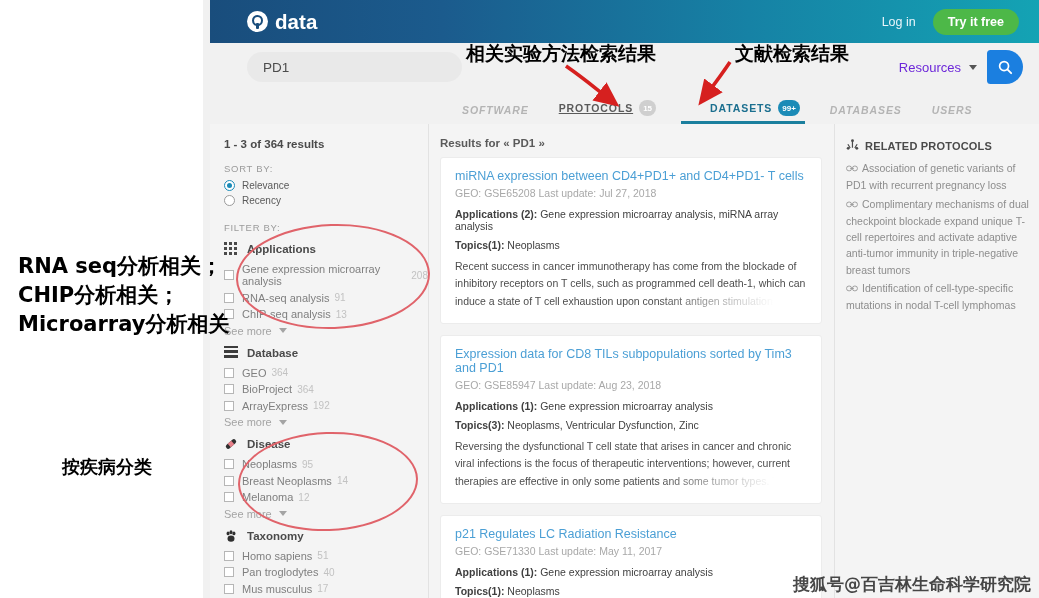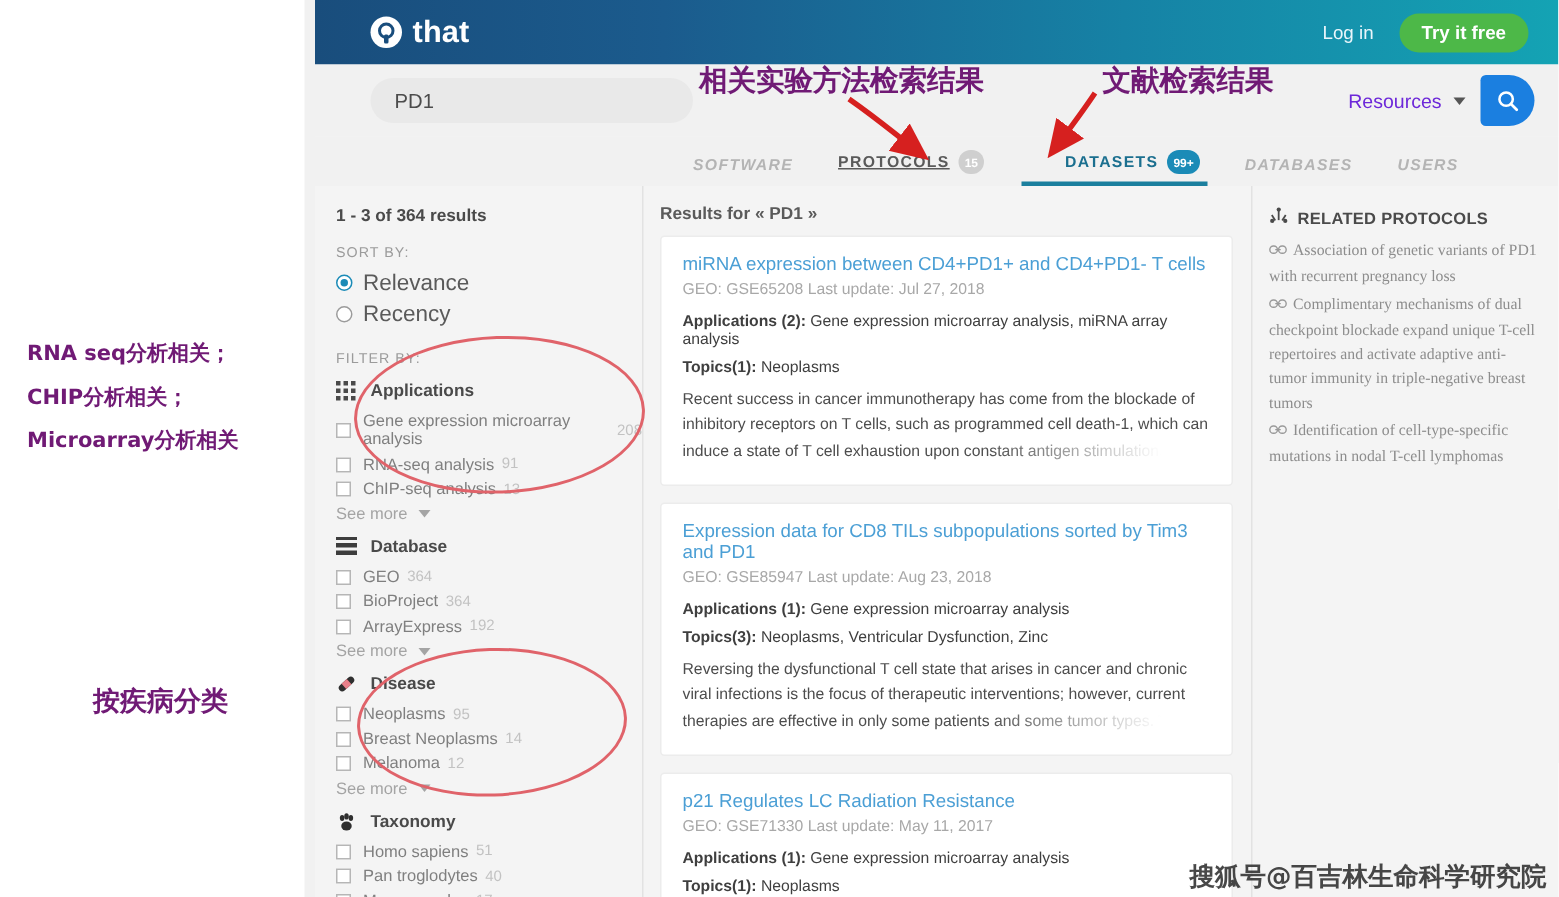--- a/index.html
+++ b/index.html
@@ -93,21 +93,21 @@
   .facets { width: 218px; padding: 14px 0 0 14px; position: relative; }
   .results-count { font-size: 11.5px; color: #4a4a4a; font-weight: 600; margin-bottom: 13px; }
   .sect-label { font-size: 9.5px; letter-spacing: .7px; color: #9b9b9b; margin-bottom: 6px; }
   .radio-row { display: flex; align-items: center; margin-bottom: 4px; cursor: pointer; }
   .radio {
     width: 11px; height: 11px; border-radius: 50%; border: 1.4px solid #9b9b9b;
     margin-right: 7px; position: relative; background: #fff; flex: none;
   }
   .radio.on { border-color: #1b8bb7; }
   .radio.on::after { content: ""; position: absolute; left: 2px; top: 2px; width: 5px; height: 5px; border-radius: 50%; background: #1b8bb7; }
-  .radio-row .t { font-size: 15px; color: #5a5a5a; }
+  .radio-row .t { font-size: 10px; color: #5a5a5a; }
 
   .facet-group { margin-top: 4px; }
   .facet-head { display: flex; align-items: center; margin: 9px 0 7px 0; }
   .facet-head .ic { width: 14px; height: 14px; margin-right: 9px; flex: none; }
   .facet-head .nm { font-size: 11.5px; color: #4a4a4a; font-weight: 600; }
   .check-row { display: flex; align-items: center; margin-bottom: 4.5px; cursor: pointer; }
   .chk { width: 10px; height: 10px; border: 1.3px solid #b6b6b6; background: #fff; margin-right: 8px; flex: none; }
   .check-row .t { font-size: 11px; color: #7f7f7f; }
   .check-row .n { font-size: 10px; color: #c2c2c2; margin-left: 5px; }
   .seemore { display: flex; align-items: center; font-size: 11px; color: #a4a4a4; margin-top: 3px; cursor: pointer; }
@@ -133,26 +133,26 @@
   .card-abs { font-size: 10.5px; color: #4d4d4d; line-height: 1.65; max-height: 52px; overflow: hidden; position: relative; }
   .card-abs.fade::after {
     content: ""; position: absolute; right: 0; bottom: 0; width: 150px; height: 17px;
     background: linear-gradient(90deg, rgba(255,255,255,0) 0%, #ffffff 78%);
   }
 
   
   .rail { width: 205px; padding: 13px 10px 0 12px; }
   .rail-head { display: flex; align-items: center; margin-bottom: 5px; }
   .rail-head .nm { font-size: 11px; color: #4a4a4a; font-weight: 600; letter-spacing: .2px; }
-  .rail-item { font-size: 10.5px; color: #8d8d8d; line-height: 1.55; margin-bottom: 2px; cursor: pointer; font-family: Liberation Serif, serif; }
+  .rail-item { font-size: 10.5px; color: #8d8d8d; line-height: 1.55; margin-bottom: 2px; cursor: pointer; }
   .rail-item .lk { display: inline-block; vertical-align: -1px; margin-right: 4px; }
 
   
-  .anno { position: absolute; color: #701a75; font-weight: 700; font-family: "DejaVu Sans", sans-serif; white-space: nowrap; }
-  .anno-left1 { left: 18px; top: 222px; font-size: 14px; line-height: 29px; }
+  .anno { position: absolute; color: #000000; font-weight: 700; font-family: "DejaVu Sans", sans-serif; white-space: nowrap; }
+  .anno-left1 { left: 18px; top: 252px; font-size: 21px; line-height: 29px; }
   .anno-left2 { left: 62px; top: 455px; font-size: 18px; }
   .anno-top1 { left: 466px; top: 41px; font-size: 19px; }
   .anno-top2 { left: 735px; top: 41px; font-size: 19px; }
 
   .ellipse { position: absolute; border: 2px solid #e0636a; border-radius: 50%; pointer-events: none; }
   .ell-1 { left: 236px; top: 224px; width: 194px; height: 105px; transform: rotate(-2deg); }
   .ell-2 { left: 238px; top: 432px; width: 180px; height: 99px; transform: rotate(-2deg); }
 
   .arrow-svg { position: absolute; left: 0; top: 0; width: 1039px; height: 598px; pointer-events: none; }
 
@@ -169,21 +169,21 @@
 <div id="root">
 
   <div class="gutter"></div>
   <div class="gutter-edge"></div>
 
   <div class="app">
 
     <div class="topbar">
       <div class="brand">
         <div class="brand-mark"></div>
-        <div class="brand-name">that</div>
+        <div class="brand-name">data</div>
       </div>
       <div class="topbar-right">
         <a class="login-link" href="#">Log in</a>
         <button class="try-free">Try it free</button>
       </div>
     </div>
 
     <div class="searchband">
       <div class="search-input-wrap">
         <span class="val">PD1</span>

